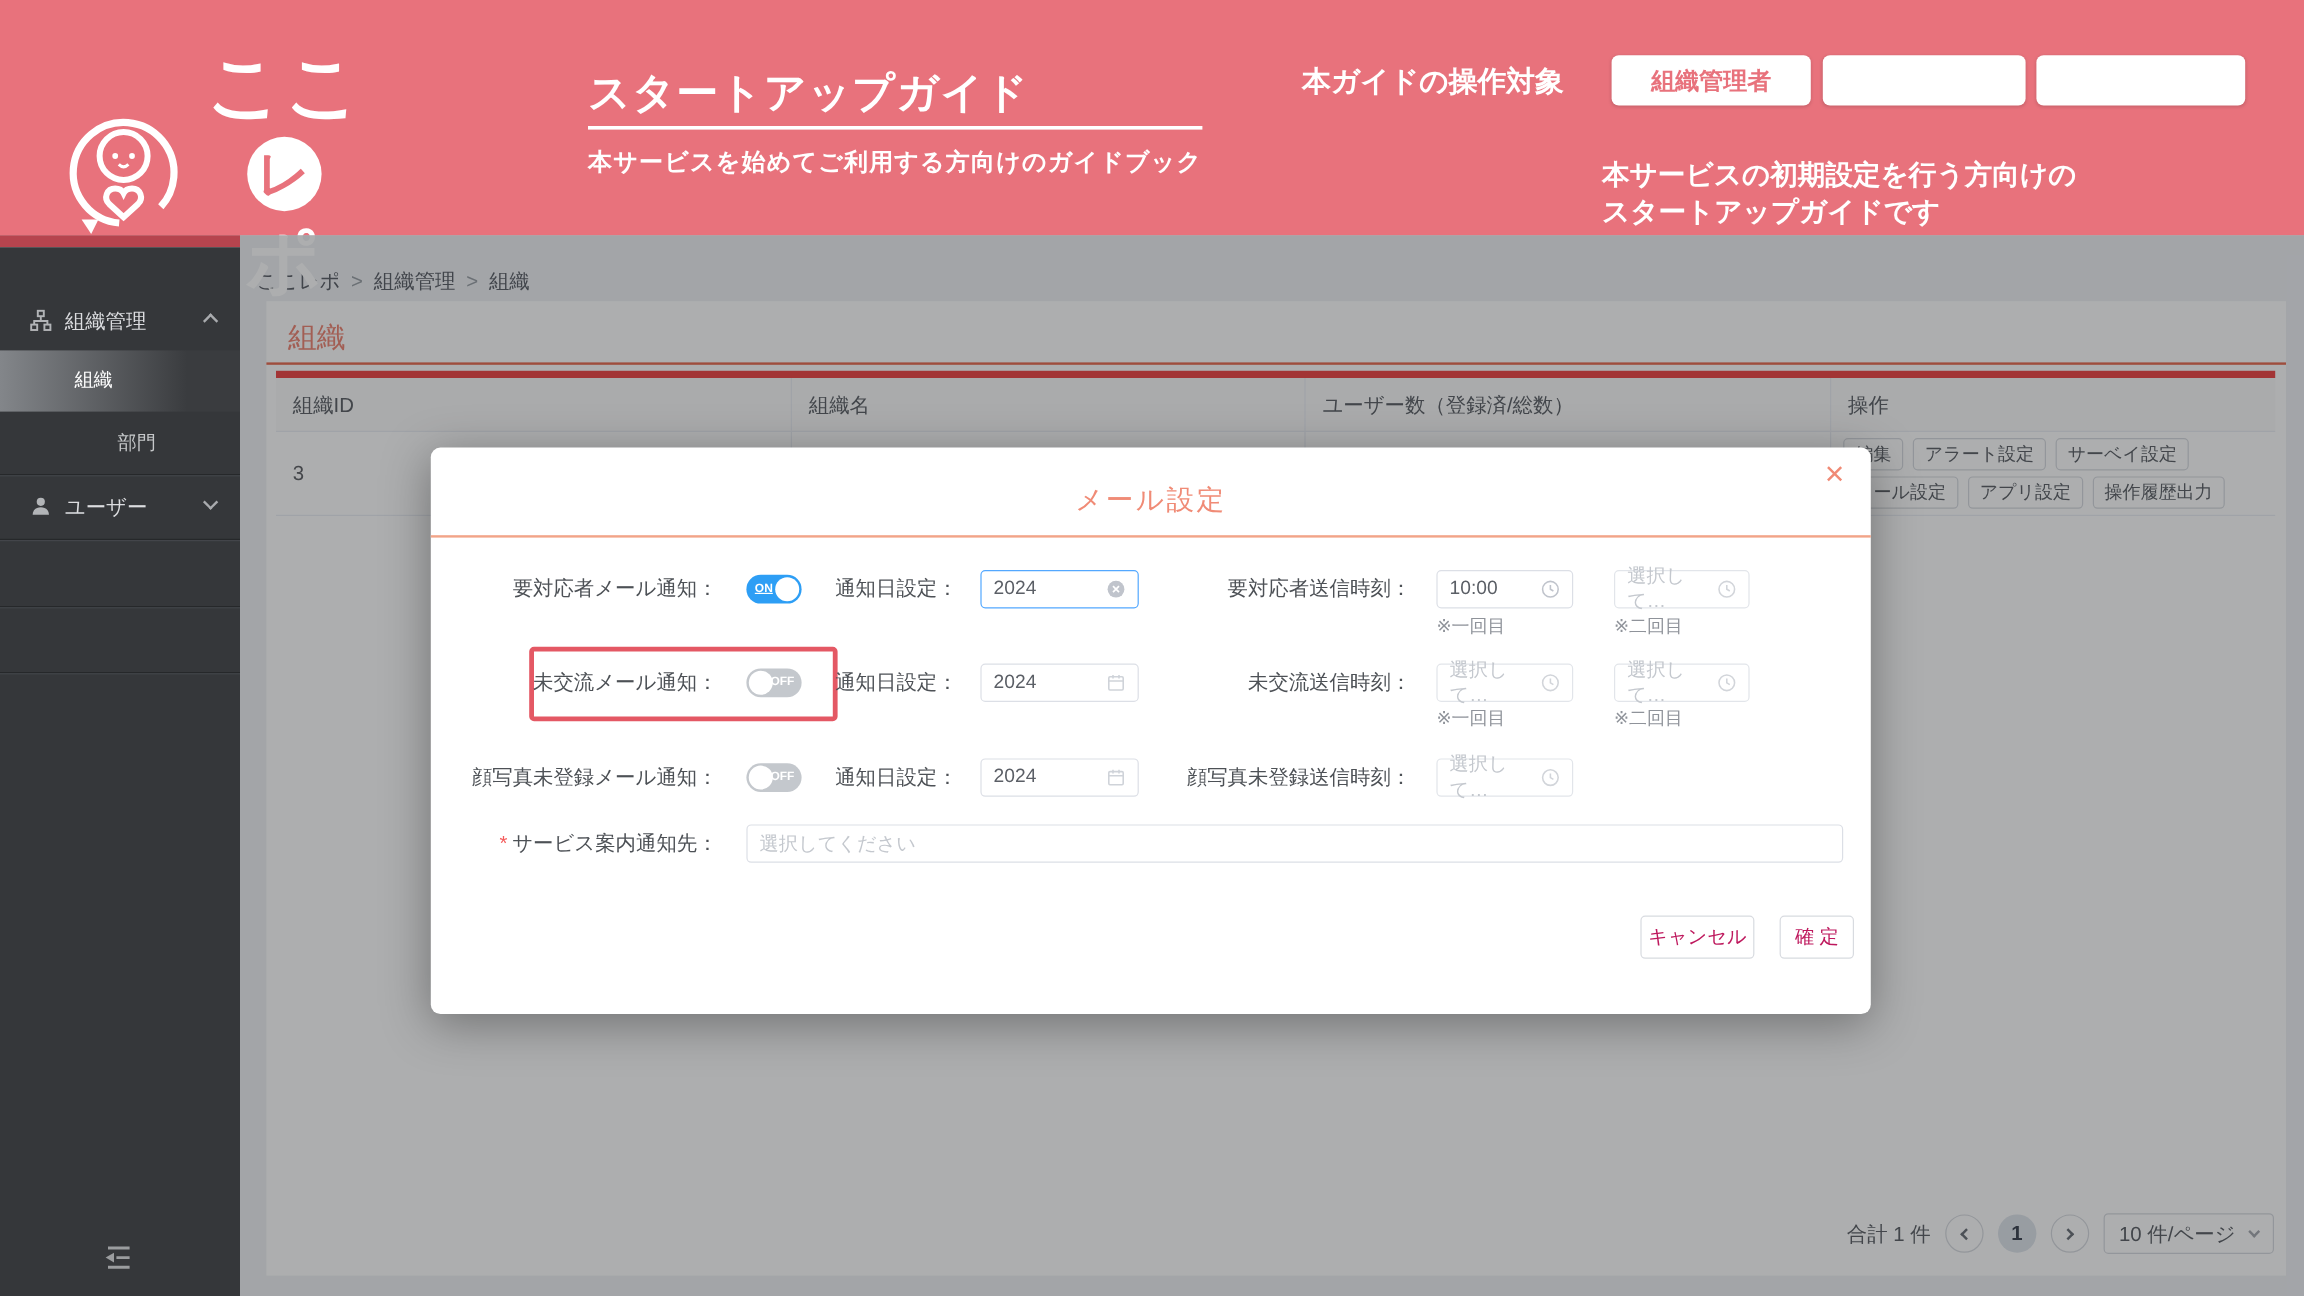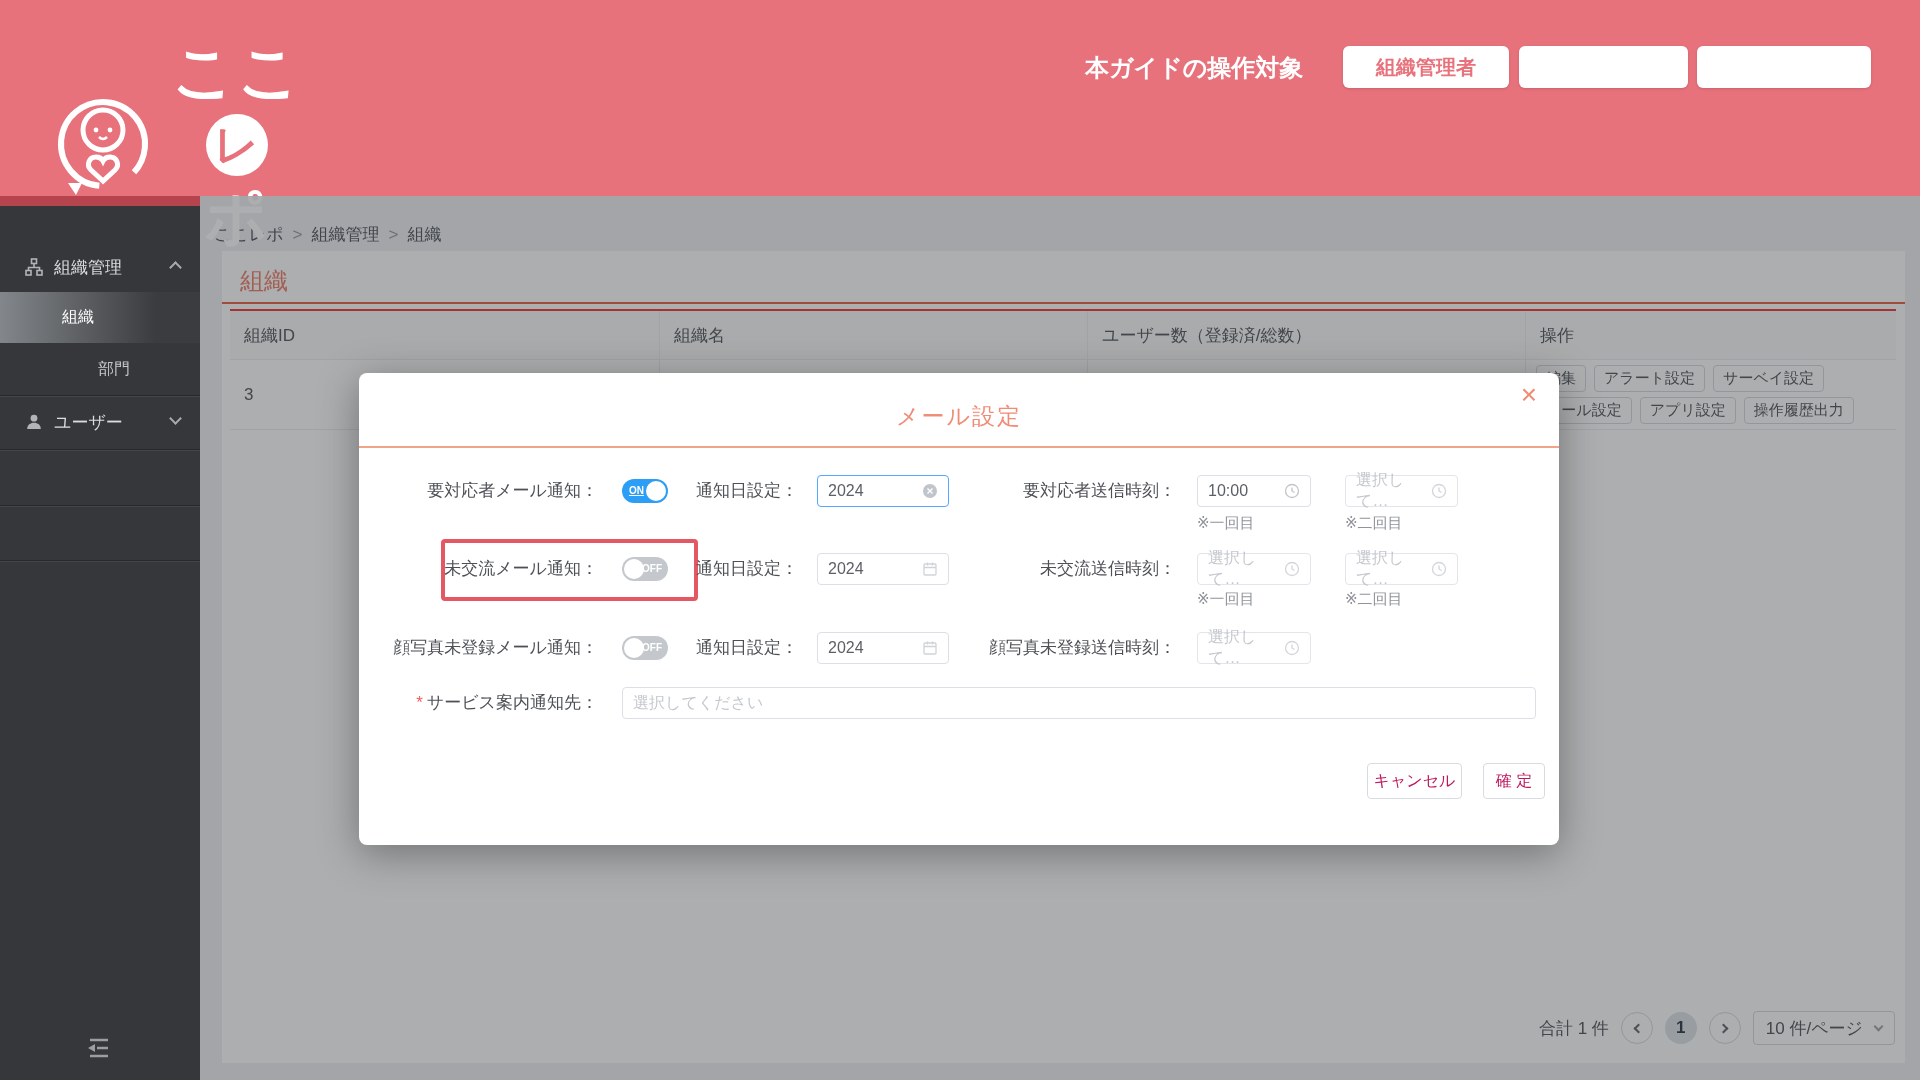--- a/index.html
+++ b/index.html
@@ -37,21 +37,21 @@
   .collapse{position:absolute;left:84px;top:830px;width:30px;height:24px;}
 
   
   .content{position:absolute;left:200px;top:196px;width:1720px;height:884px;background:#f0f2f5;z-index:1;}
   .crumbs{position:absolute;left:14px;top:27px;font-size:17px;color:#5a5e66;display:flex;gap:9px;align-items:center;}
   .crumbs .sep{color:#9aa0a6;}
   .panel{position:absolute;left:22px;top:55px;width:1683px;height:812px;background:#fff;}
   .p-title{position:absolute;left:18px;top:14px;font-size:24px;color:#ef8573;}
   .p-line{position:absolute;left:0;top:51px;width:1683px;height:2px;background:#e96a50;}
   .tbl{position:absolute;left:8px;top:58px;width:1666px;}
-  .tbl-h{display:flex;height:51px;background:#fafafa;border-top:2px solid #ef4444;border-bottom:1px solid #ebeef5;justify-content:center;}
+  .tbl-h{display:flex;height:51px;background:#fafafa;border-top:6px solid #ef4444;border-bottom:1px solid #ebeef5;justify-content:center;}
   .tbl-h .c{display:flex;align-items:center;padding-left:14px;font-size:17px;font-weight:500;color:#5c6066;border-right:1px solid #ebeef5;}
   .tbl-r{display:flex;height:70px;border-bottom:1px solid #ebeef5;background:#fff;}
   .tbl-r .c{padding-left:14px;font-size:17px;color:#606266;border-right:1px solid #ebeef5;display:flex;align-items:center;}
   .c.w1{width:430px;}.c.w2{width:428px;}.c.w3{width:438px;}.c.w4{width:370px;border-right:none!important;}
   .acts{flex-direction:column;align-items:flex-start!important;justify-content:center;gap:5px;padding-left:10px!important;}
   .act-line{display:flex;gap:8px;}
   .chip{border:1px solid #d8dbe0;border-radius:4px;background:#fff;color:#5c6066;font-size:15px;padding:3px 9px;white-space:nowrap;}
   .pager{position:absolute;right:10px;bottom:18px;display:flex;align-items:center;gap:12px;font-size:17px;color:#5c6066;}
   .pg-circ{width:32px;height:32px;border-radius:50%;border:1px solid #d8dbe0;background:#fff;display:flex;align-items:center;justify-content:center;color:#6b7078;}
   .pg-cur{background:#dfe5ec;border:none;color:#3b4350;font-weight:600;}
@@ -108,24 +108,32 @@
         <path d="M55 97L43 86c-5-5-2-13 5-13 4 0 6 2 7 4 1-2 3-4 7-4 7 0 10 8 5 13z" fill="none" stroke="#fff" stroke-width="5"></path>
       </svg>
       <div class="logo-text">
         <span>ここ</span>
           <span class="logo-disc">
             <span>レ</span>
           </span>
           <span>ポ</span>
       </div>
     </div>
+    <div class="gtitle">
+      <div class="t">スタートアップガイド</div>
+      <div class="s">本サービスを始めてご利用する方向けのガイドブック</div>
+    </div>
     <div class="aud-lbl">本ガイドの操作対象</div>
     <button class="role-btn" style="left:1343px;width:166px;">組織管理者</button>
     <button class="role-btn" style="left:1519px;width:169px;"></button>
     <button class="role-btn" style="left:1697px;width:174px;"></button>
+    <div class="aud-desc">
+      <span>本サービスの初期設定を行う方向けの</span><br>
+      <span>スタートアップガイドです</span>
+    </div>
   </div>
   <div class="hdr-redbar"></div>
 
   <div class="sidebar">
 
     <div class="sb-row" style="top:36px;height:50px;">
       <span class="ic">
         <svg width="20" height="20" viewBox="0 0 20 20" fill="none" stroke="#b2b4b7" stroke-width="1.6">
           <rect x="7.5" y="2" width="5" height="4.5"></rect>
             <rect x="2" y="13.5" width="5" height="4.5"></rect>

